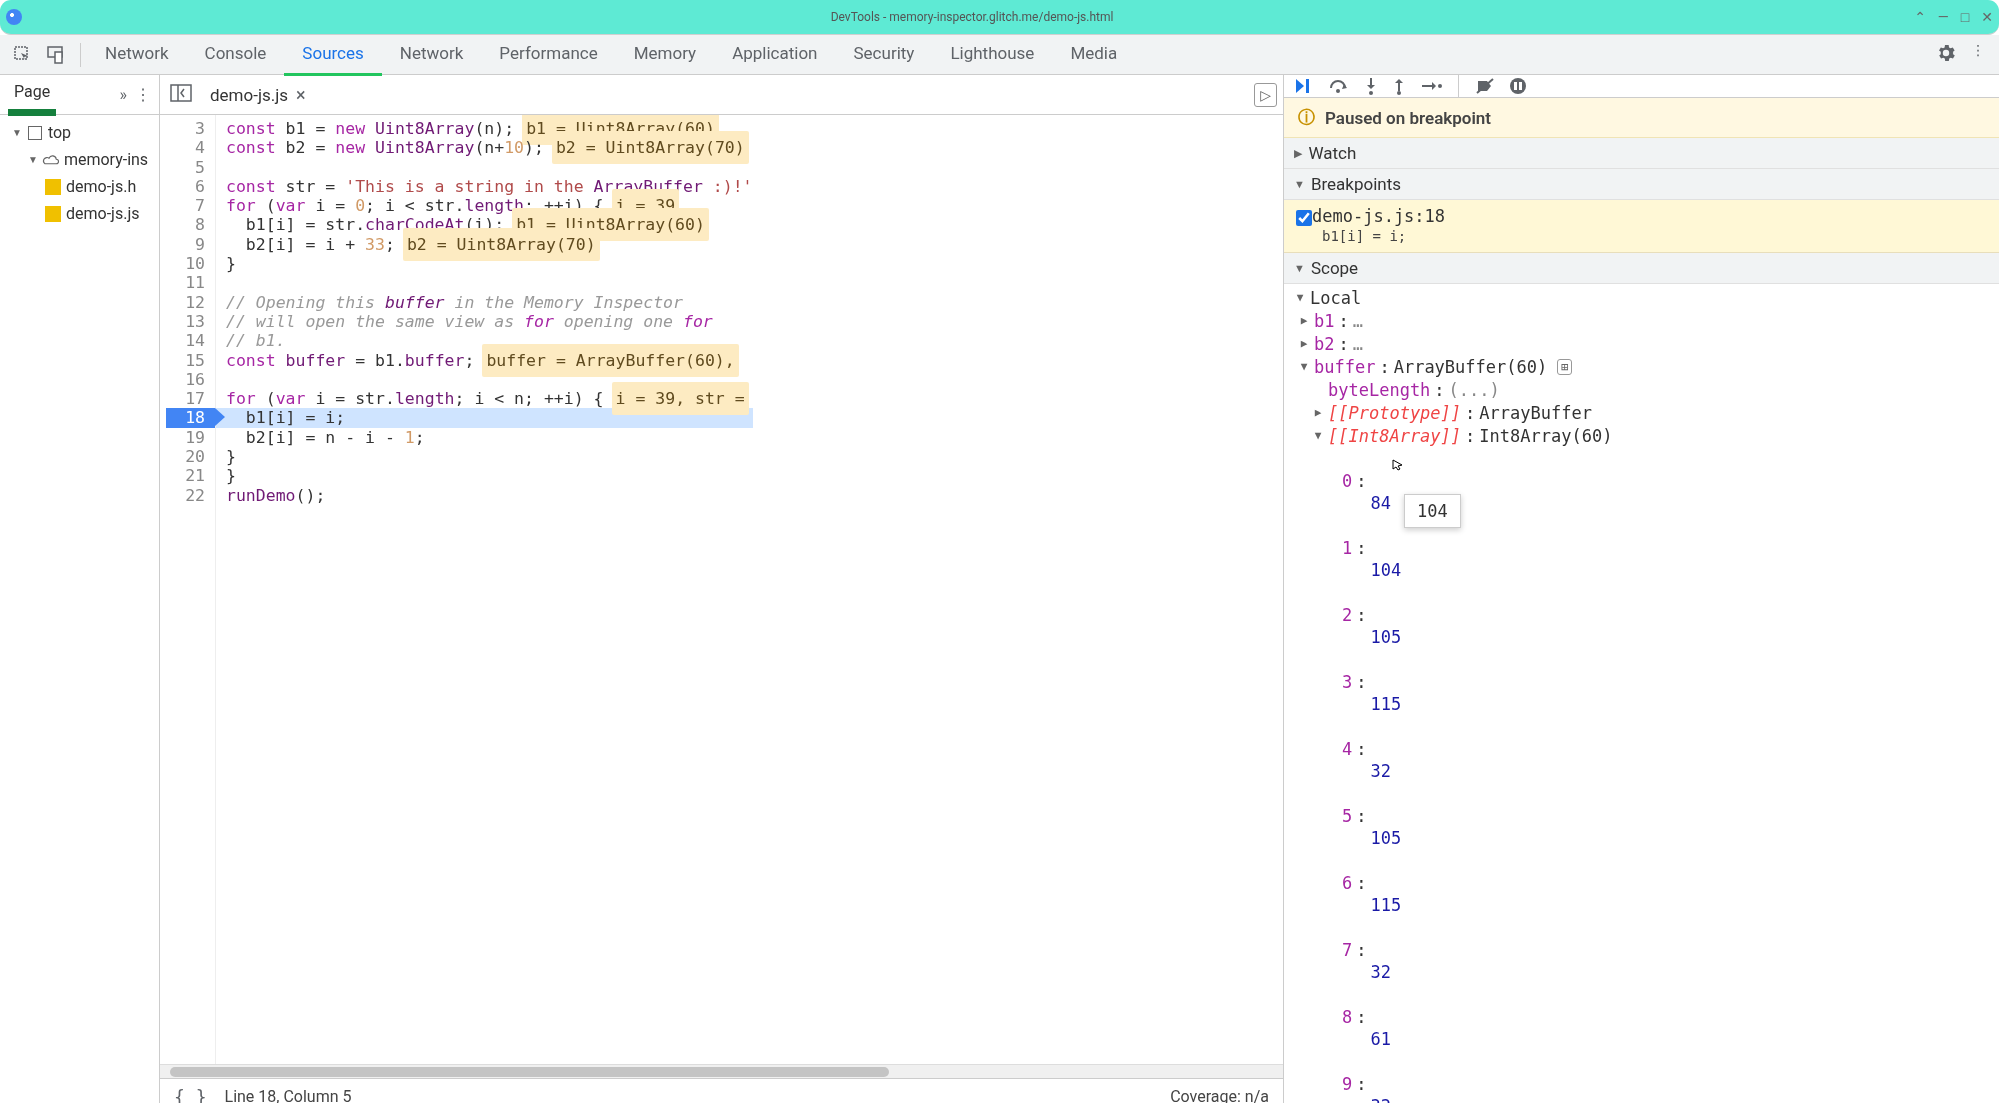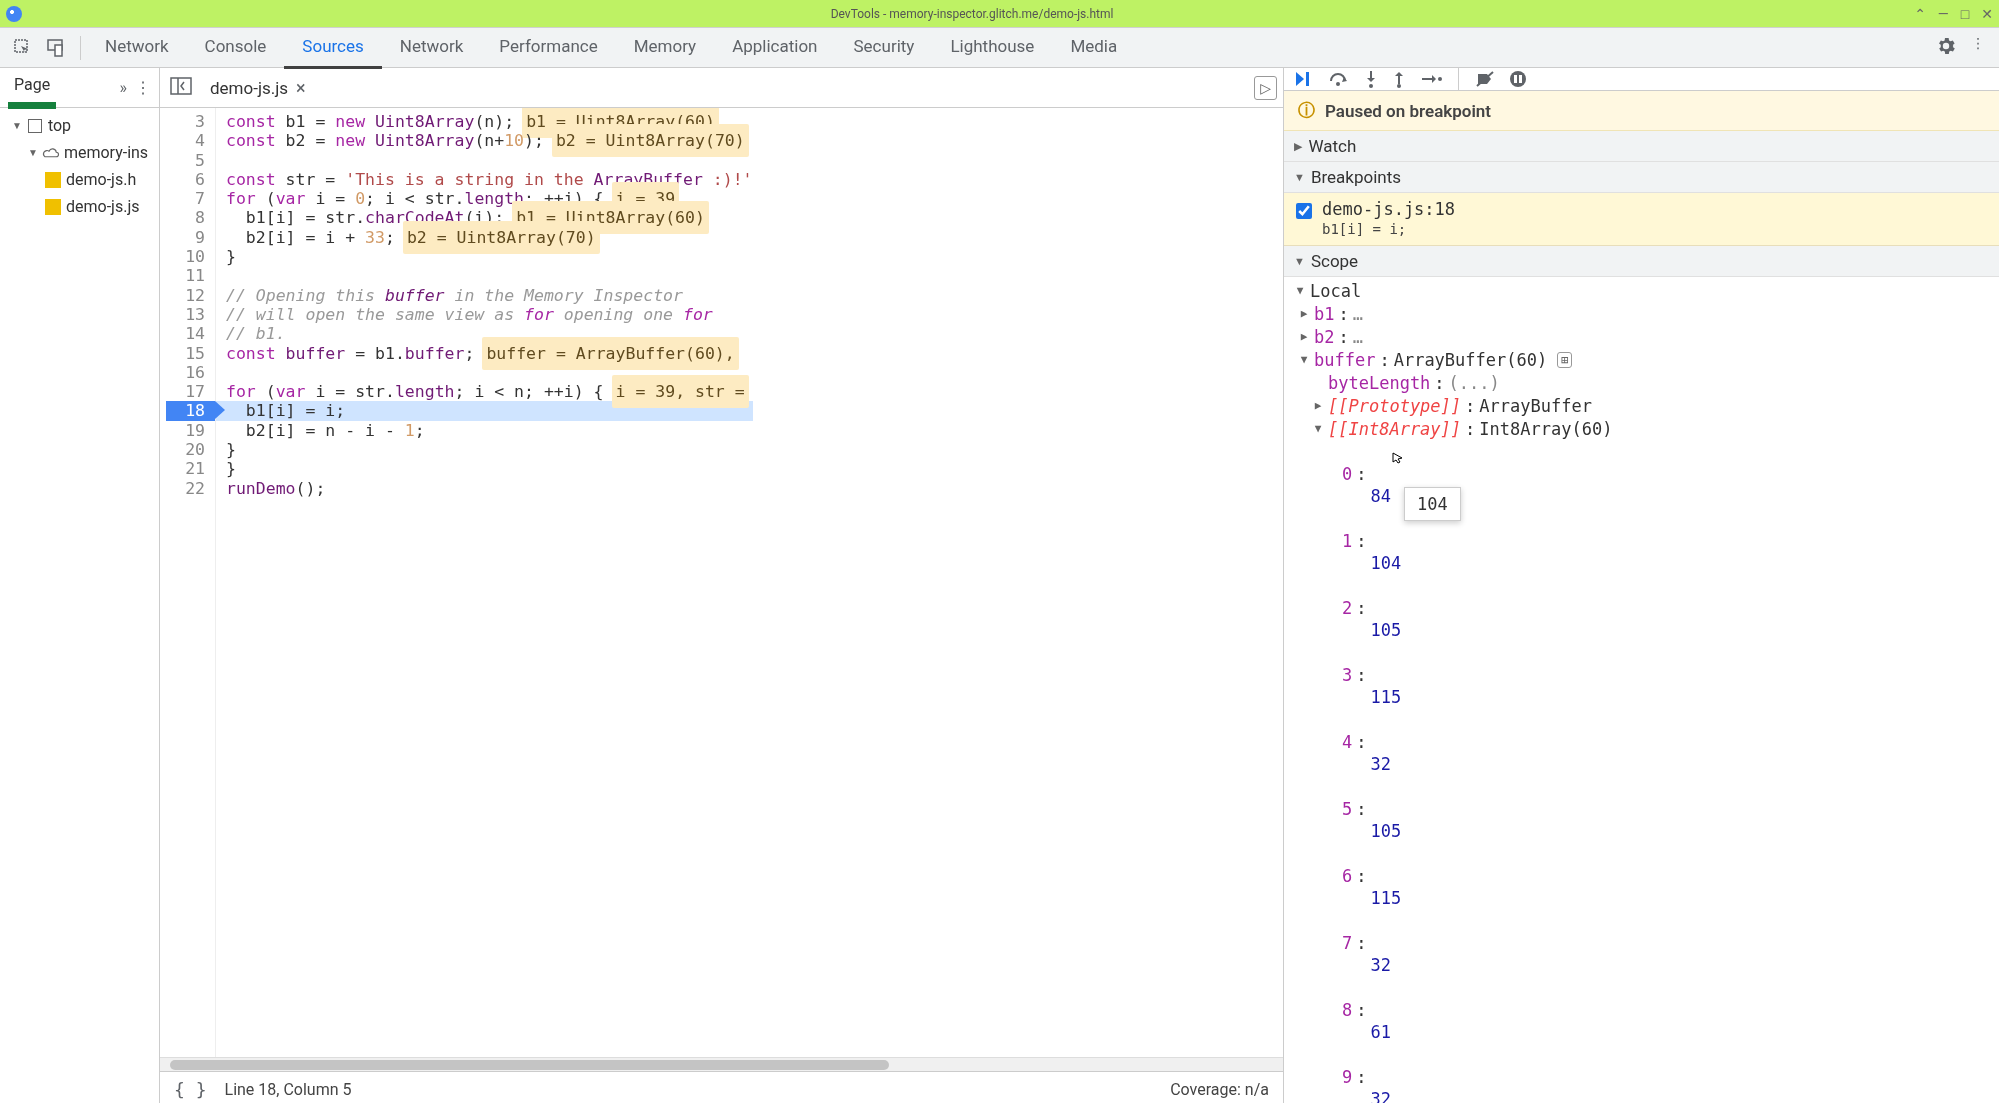--- a/index.html
+++ b/index.html
@@ -1,33 +1,33 @@
 <!DOCTYPE html>
 <html><head>
 <meta charset="utf-8">
 <style>
 * { box-sizing: border-box; margin: 0; padding: 0; }
 body { font-family: -apple-system, BlinkMacSystemFont, "Segoe UI", Roboto, sans-serif; font-size: 14px; background: #fff; color: #333; overflow: hidden; }
 
 
-.titlebar { height: 28px; background: #bef264; display: flex; align-items: center; padding: 0 6px; font-size: 12px; border-bottom: 1px solid #d0d0d0; }
+.titlebar { height: 35px; background: #5eead4; display: flex; align-items: center; padding: 0 6px; font-size: 12px; border-bottom: 1px solid #d0d0d0; border-radius: 11px; }
 .titlebar-icon { width: 16px; height: 16px; border-radius: 50%; background: #4285f4; margin-right: 8px; display:flex; align-items:center; justify-content:center;}
 .titlebar-icon div{width:10px;height:10px;border-radius:50%;background:radial-gradient(circle at 30% 30%, #fff 20%, #4285f4 22%);}
 .titlebar-title { flex: 1; text-align: center; color: #555; font-size: 12px; }
 .titlebar-btns { display: flex; gap: 12px; color: #666; }
 .titlebar-btn { cursor: pointer; font-size: 14px; }
 
 
 .tabs { height: 40px; background: #f1f3f4; display: flex; align-items: center; border-bottom: 1px solid #ccc; padding: 0 4px; }
 .tab-icons-left { display: flex; gap: 10px; padding: 0 8px; }
 .tab-icon { width: 22px; height: 22px; display: flex; align-items: center; justify-content: center; color: #5f6368; cursor: pointer; }
 .tabs-divider { width: 1px; height: 24px; background: #ccc; margin: 0 6px; }
 .tab-list { display: flex; font-size: 17px; color: #5f6368; }
 .tab-item { padding: 10px 18px; cursor: pointer; }
-.tab-item.active { color: #1a73e8; border-bottom: 3px solid #404040; }
+.tab-item.active { color: #1a73e8; border-bottom: 3px solid #22c55e; }
 .tab-right { margin-left: auto; display: flex; gap: 14px; padding-right: 10px; color: #5f6368; }
 
 
 .main { display: flex; height: calc(100vh - 64px); }
 
 
 .sidebar { width: 160px; border-right: 1px solid #ccc; display: flex; flex-direction: column; }
 .sidebar-header { height: 40px; display: flex; align-items: center; border-bottom: 1px solid #ccc; padding: 0 8px; font-size: 16px; }
 .sidebar-header-text { border-bottom: 7px solid #15803d; padding: 8px 6px; }
 .sidebar-header-more { margin-left: auto; display: flex; gap: 8px; color: #5f6368; }
@@ -74,21 +74,21 @@
 .debugger { width: 715px; display: flex; flex-direction: column; overflow:auto; }
 .debug-toolbar { height: 40px; border-bottom: 1px solid #ccc; display: flex; align-items: center; gap: 14px; padding: 0 10px; }
 .dbg-btn { color: #5f6368; cursor: pointer; display:inline-flex; align-items:center; justify-content:center; }
 .dbg-btn.blue { color: #1a73e8; }
 .dbg-divider { width: 1px; height: 22px; background: #ccc; margin: 0 2px; }
 .paused-banner { background: #fff8e1; border-bottom: 1px solid #f0e4b5; padding: 8px 14px; display: flex; align-items: center; gap: 10px; font-size: 17px; font-weight: 600; color: #444;}
 .paused-banner .info-icon { color: #c79100; }
 .section-hdr { background: #f1f3f4; border-bottom: 1px solid #e0e0e0; padding: 5px 10px; font-size: 17px; display: flex; align-items: center; gap: 6px; cursor: pointer; }
 .section-arrow { font-size: 11px; color: #666; }
 .bp-body { background: #fff8d6; padding: 6px 10px 8px 12px; border-bottom:1px solid #e8debb;}
-.bp-row { display: flex; align-items: flex-end; gap: 10px; font-size: 17px; }
+.bp-row { display: flex; align-items: flex-end; font-size: 17px; }
 .bp-check { accent-color: #1a73e8; width: 16px; height: 16px; margin-top:4px;}
 .bp-lines { font-family: Menlo, Consolas, monospace; }
 .bp-code { font-family: Menlo, Consolas, monospace; color: #444; margin-top: 2px; padding-left:26px;}
 
 .scope-body { padding: 2px 0 8px 0; font-size: 17px; font-family: Menlo, Consolas, monospace; }
 .scope-row { padding: 1.5px 0 1.5px 10px; display: flex; align-items: center; gap: 4px; }
 .arr { font-size: 11px; color: #666; display:inline-block; width:12px; text-align:center;}
 .arr.none{visibility:hidden;}
 .key-prop { color: #a626a4; }
 .key-intern { color: #ef4444; font-style: italic; }

